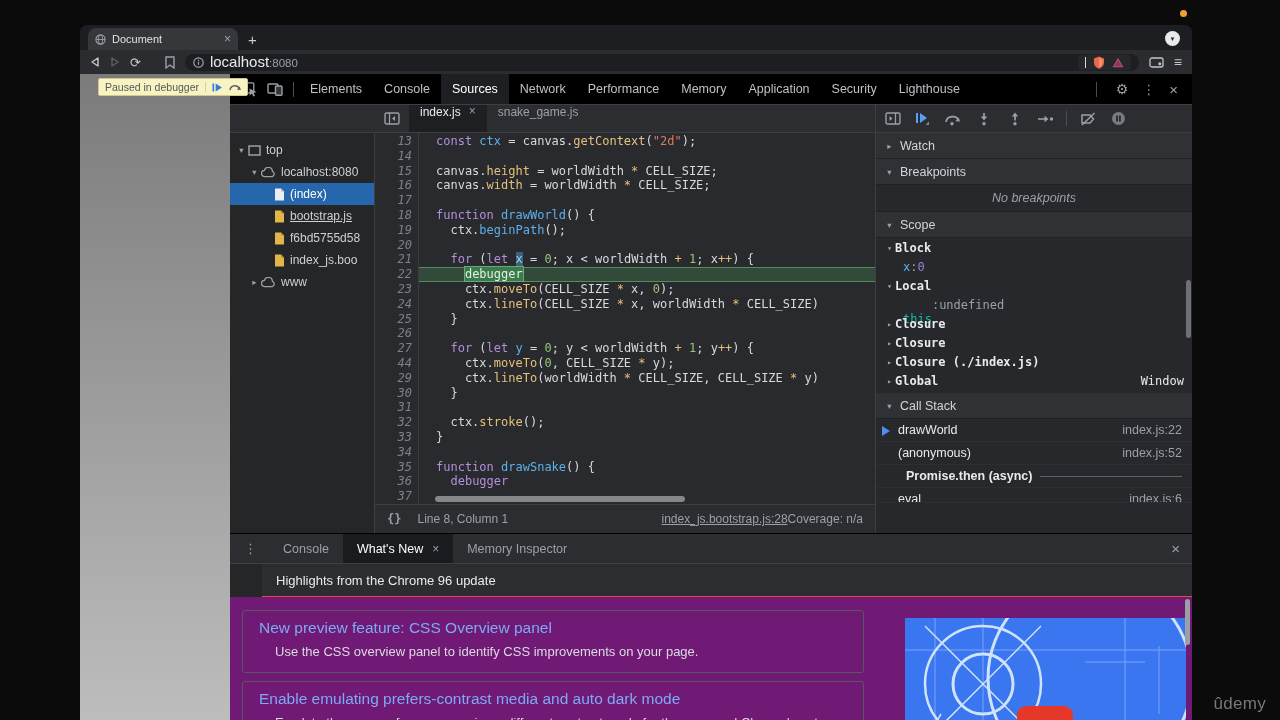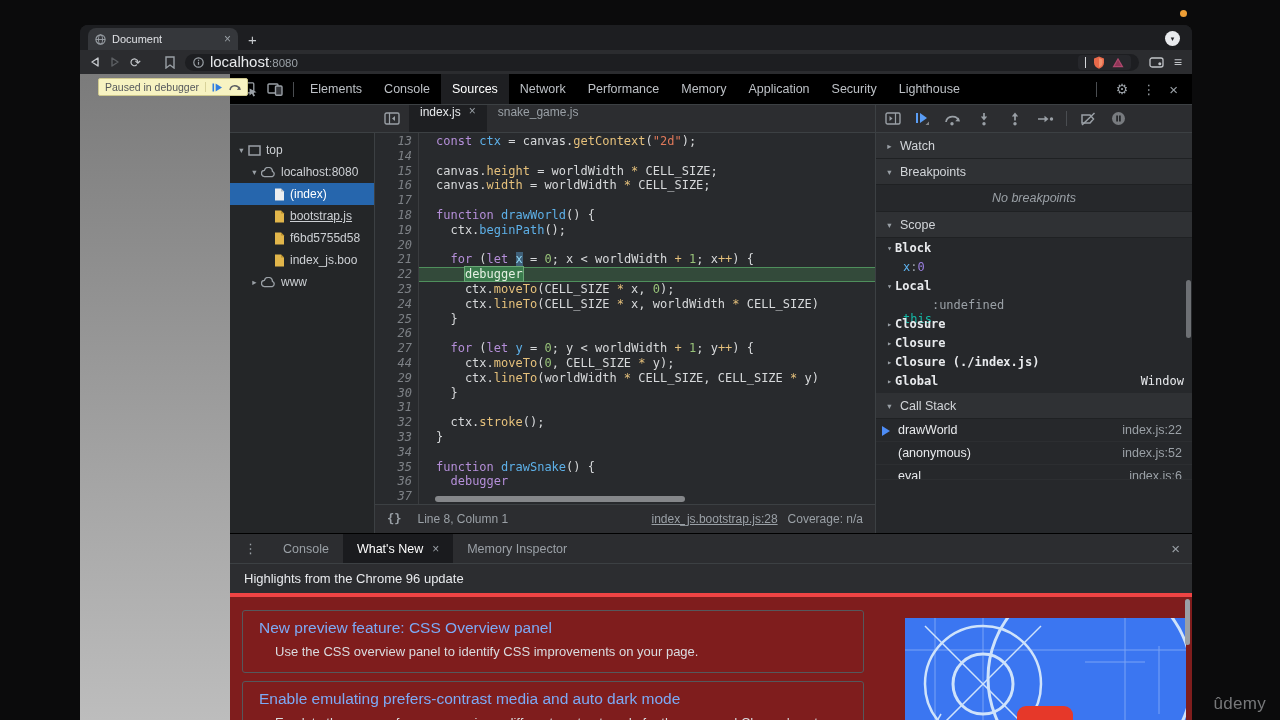--- a/index.html
+++ b/index.html
@@ -80,21 +80,21 @@
   .cl{height:14.8px;padding-left:17px;color:#d7d9db;}
   .cl.cur{background:rgba(80,150,90,.30);box-shadow:inset 0 1px 0 #4f8f5c,inset 0 -1px 0 #4f8f5c;}
   .tk-kw{color:#b58fd9;}.tk-blue{color:#5db0e8;}.tk-prop{color:#e5c07b;}.tk-op{color:#e5c07b;}
   .tk-num{color:#98c379;}.tk-str{color:#e0795a;}.tk-pl{color:#d7d9db;}
   .tk-dbg{background:#3a7a4c;color:#e4efe2;outline:1px solid #6aa877;}
   .tk-hl{background:#3f6079;color:#8fd5f2;}
   .hthumb{position:absolute;left:60px;bottom:2px;width:250px;height:6px;border-radius:3px;background:#85878a;}
   .dt-status{height:29px;border-top:1px solid #3c4043;background:#2c2d30;display:flex;align-items:center;
              padding:0 12px;font-size:12px;color:#9aa0a6;gap:16px;flex:none;}
   .braces{font:bold 12px "DejaVu Sans Mono",monospace;color:#9aa0a6;}
-  .status-right{margin-left:auto;display:flex;gap:10px;text-align:center;}
+  .status-right{margin-left:auto;display:flex;gap:0;text-align:center;}
   .status-link{text-decoration:underline;}
   
   .sidebar{width:317px;background:#26282b;border-left:1px solid #3c4043;display:flex;
            flex-direction:column;overflow:hidden;position:relative;flex:none;}
   .paused-head{height:30px;background:#8a7214;color:#f3f0e4;display:flex;align-items:center;gap:8px;
                padding:0 10px;font-weight:bold;font-size:12.5px;flex:none;}
   .sec{height:26px;display:flex;align-items:center;gap:5px;padding:0 8px;color:#d2d5d9;
        background:#2f3134;border-bottom:1px solid #1f2123;font-size:12.5px;flex:none;}
   .sec + .sec{border-top:0;}
   .empty{height:27px;display:flex;align-items:center;justify-content:center;font-style:italic;
@@ -119,23 +119,23 @@
   .frame.clipped{height:15px;overflow:hidden;align-items:flex-start;padding-top:4px;}
   .sb-scroll{position:absolute;right:1px;top:147px;width:5px;height:58px;background:#6d7074;border-radius:3px;}
   
   .drawer{height:187px;border-top:1px solid #000;display:flex;flex-direction:column;flex:none;}
   .drawer-tabs{height:30px;background:#2c2d30;display:flex;align-items:center;padding:0 8px;
                position:relative;border-bottom:1px solid #3c4043;flex:none;}
   .dmenu{color:#9aa0a6;margin:0 12px 0 6px;font-size:13px;}
   .dtab{height:100%;display:flex;align-items:center;padding:0 14px;font-size:12.5px;color:#9aa0a6;gap:9px;}
   .dtab.active{background:#1a1b1e;color:#fff;font-weight:500;}
   .drawer-close{position:absolute;right:12px;color:#9aa0a6;font-size:15px;line-height:1;}
-  .drawer-header{height:33px;background:#2c2d30;border-bottom:4px solid #ef4444;display:flex;
-                 align-items:center;padding:0 14px;font-size:13px;color:#e8eaed;font-weight:500;flex:none;}
-  .drawer-content{flex:1;background:#7f1d1d;position:relative;overflow:hidden;padding:13px 0 0 12px;}
+  .drawer-header{height:33px;background:#2c2d30;border-bottom:1px solid #ef4444;display:flex;
+                 align-items:center;padding:0 14px;font-size:13px;color:#e8eaed;font-weight:500;flex:none;margin-left:32px;}
+  .drawer-content{flex:1;background:#701a75;position:relative;overflow:hidden;padding:13px 0 0 12px;}
   .card{width:622px;border:1px solid #55585c;border-radius:3px;padding:8px 16px 10px;margin-bottom:8px;}
   .card-title{font-size:15.5px;color:#7daaf5;margin-bottom:6px;}
   .card-desc{font-size:13px;color:#dadce0;line-height:1.45;margin-left:16px;}
   .wn-img{position:absolute;left:675px;top:21px;}
   .dr-scroll{position:absolute;right:2px;top:2px;width:5px;height:46px;background:#9aa0a6;border-radius:3px;}
 </style>
 </head>
 <body>
 
 <div class="stage">
@@ -521,20 +521,25 @@
             </div>
             <div id="callStack">
                 <div class="frame current">
                   <span>drawWorld</span>
                   <span class="loc">index.js:22</span>
                 </div>
                 <div class="frame">
                   <span>(anonymous)</span>
                   <span class="loc">index.js:52</span>
                 </div>
+                <div class="frame async">
+                  <span class="hline hl-l"></span>
+                  <span>Promise.then (async)</span>
+                  <span class="hline hl-r"></span>
+                </div>
                 <div class="frame clipped">
                   <span>eval</span>
                   <span class="loc">index.js:6</span>
                 </div>
               </div>
             <div class="sb-scroll"></div>
           </div>
         </div>
 
         <div class="drawer">

